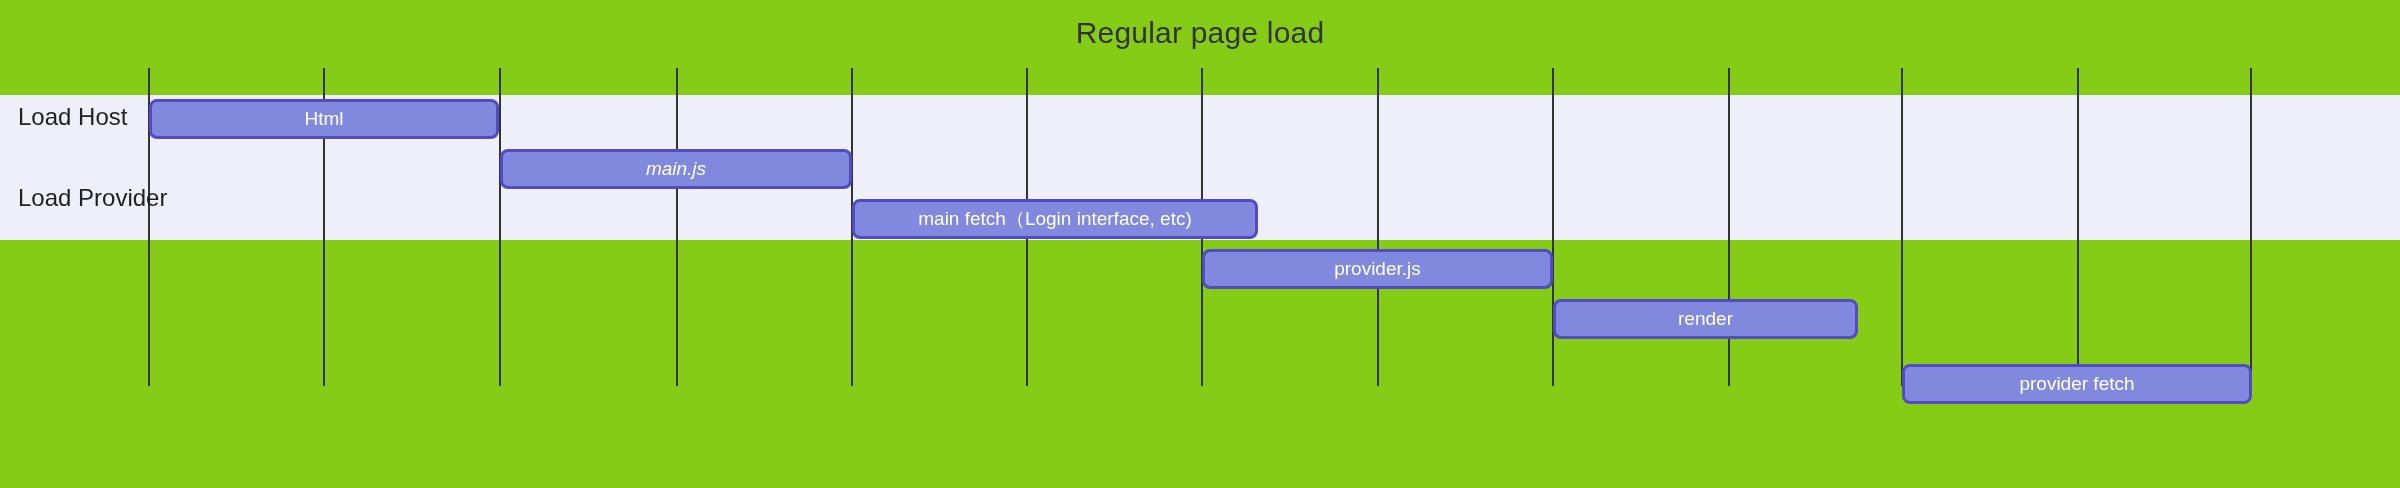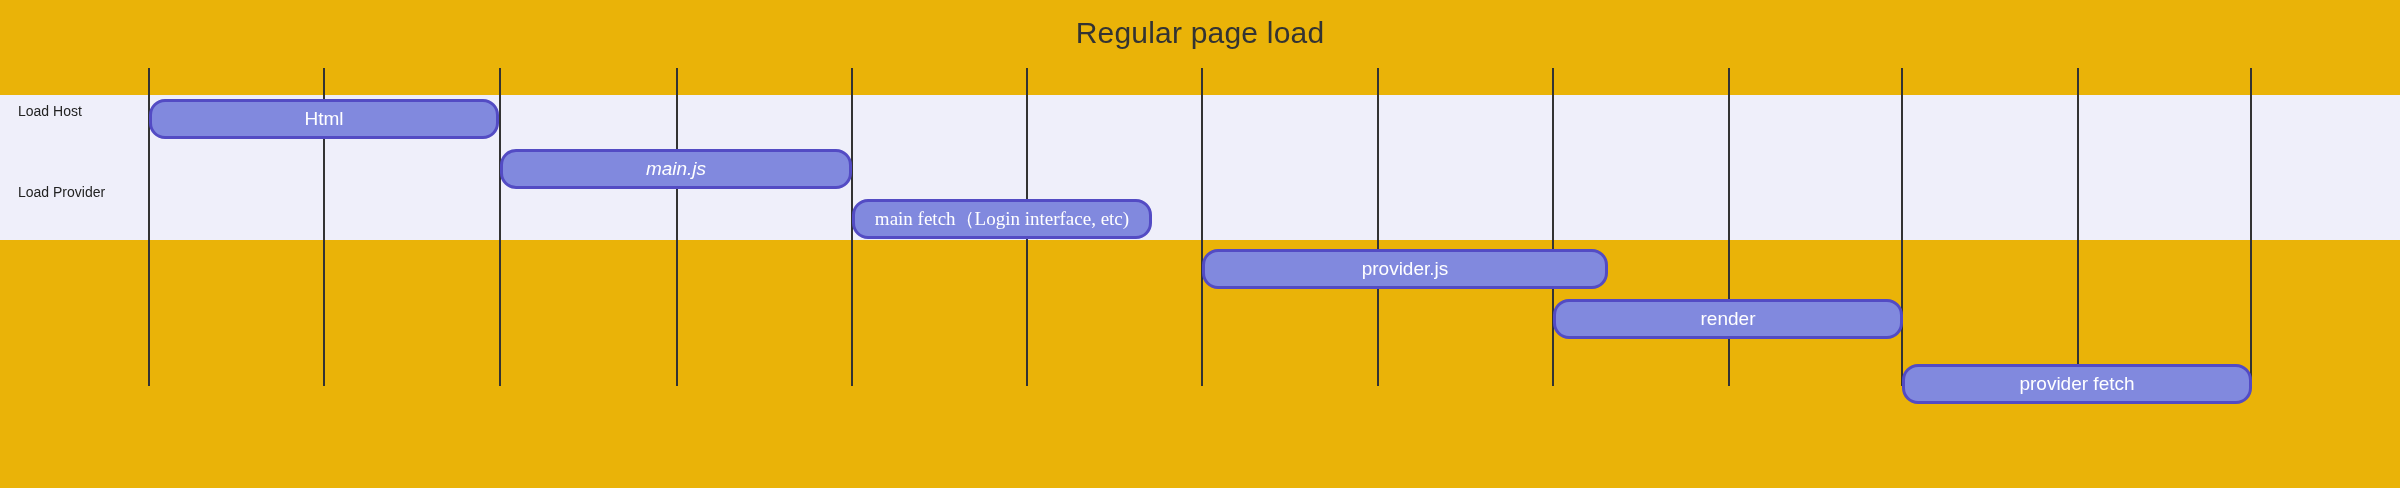--- a/index.html
+++ b/index.html
@@ -11,21 +11,21 @@
     width: 2400px;
     height: 488px;
     font-family: "Liberation Sans", "DejaVu Sans", sans-serif;
     overflow: hidden;
   }
 
   #gantt-root {
     position: relative;
     width: 2400px;
     height: 488px;
-    background: #eab308;
+    background: #84cc16;
   }
 
   
   #chart-title {
     position: absolute;
     left: 0;
     top: 16px;
     width: 2400px;
     text-align: center;
     font-size: 30px;
@@ -58,31 +58,31 @@
     top: 68px;
     width: 2px;
     height: 318px;
     background: #333333;
   }
 
   
   .row-label {
     position: absolute;
     left: 18px;
-    font-size: 14px;
+    font-size: 24px;
     color: #222222;
     white-space: nowrap;
   }
 
   
   .task-bar {
     position: absolute;
     height: 40px;
     box-sizing: border-box;
-    border-radius: 16px;
+    border-radius: 8px;
     border: 3px solid #534bc4;
     background: #8189de;
     display: flex;
     align-items: center;
     justify-content: center;
   }
   .task-label {
     font-size: 19px;
     color: #ffffff;
     white-space: nowrap;
@@ -120,27 +120,27 @@
     <div class="row-label" style="top:103px;">Load Host</div>
     <div class="row-label" style="top:184px;">Load Provider</div>
 
     <div id="task-bars">
         <div class="task-bar" style="left: 149px; top: 99px; width: 350px; background: rgb(129, 137, 222); border-color: rgb(83, 75, 196);">
           <span class="task-label">Html</span>
         </div>
         <div class="task-bar" style="left: 500px; top: 149px; width: 352px; background: rgb(129, 137, 222); border-color: rgb(83, 75, 196); font-style: italic;">
           <span class="task-label">main.js</span>
         </div>
-        <div class="task-bar" style="left: 852px; top: 199px; width: 300px; background: rgb(129, 137, 222); border-color: rgb(83, 75, 196); font-family: Liberation Serif, serif;">
+        <div class="task-bar" style="left: 852px; top: 199px; width: 406px; background: rgb(129, 137, 222); border-color: rgb(83, 75, 196);">
           <span class="task-label">main fetch（Login interface, etc)</span>
         </div>
-        <div class="task-bar" style="left: 1202px; top: 249px; width: 406px; background: rgb(129, 137, 222); border-color: rgb(83, 75, 196); align-items: center;">
+        <div class="task-bar" style="left: 1202px; top: 249px; width: 351px; background: rgb(129, 137, 222); border-color: rgb(83, 75, 196); align-items: center;">
           <span class="task-label">provider.js</span>
         </div>
-        <div class="task-bar" style="left: 1553px; top: 299px; width: 350px; background: rgb(129, 137, 222); border-color: rgb(83, 75, 196);">
+        <div class="task-bar" style="left: 1553px; top: 299px; width: 305px; background: rgb(129, 137, 222); border-color: rgb(83, 75, 196);">
           <span class="task-label">render</span>
         </div>
         <div class="task-bar" style="left: 1902px; top: 349px; width: 350px; background: rgb(129, 137, 222); border-color: rgb(83, 75, 196); margin-top: 15px;">
           <span class="task-label">provider fetch</span>
         </div>
       </div>
 
   </div>
 </div>
 

